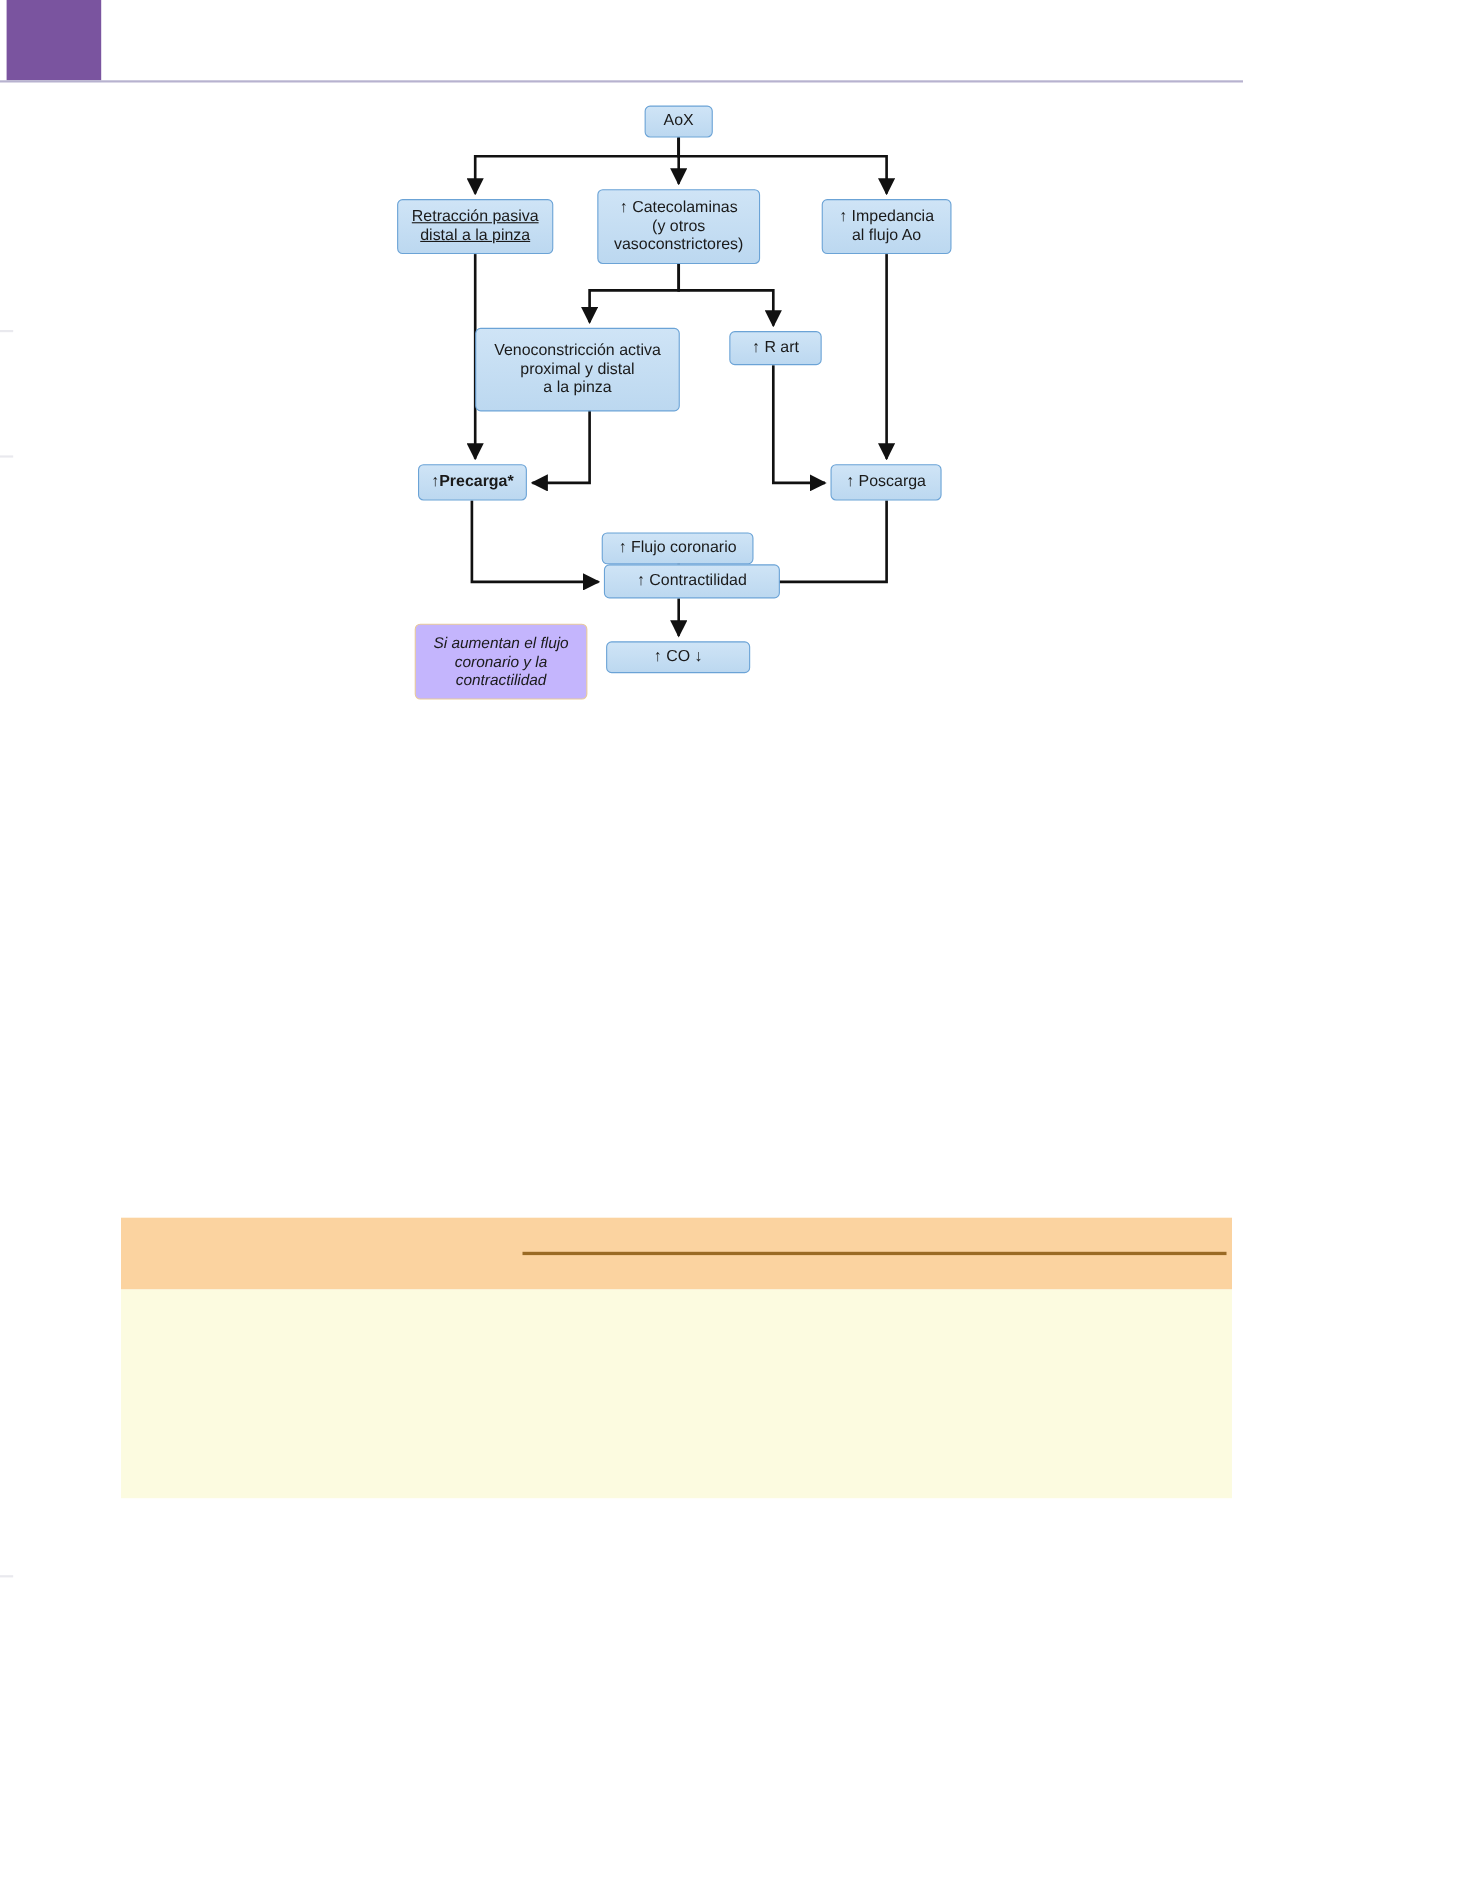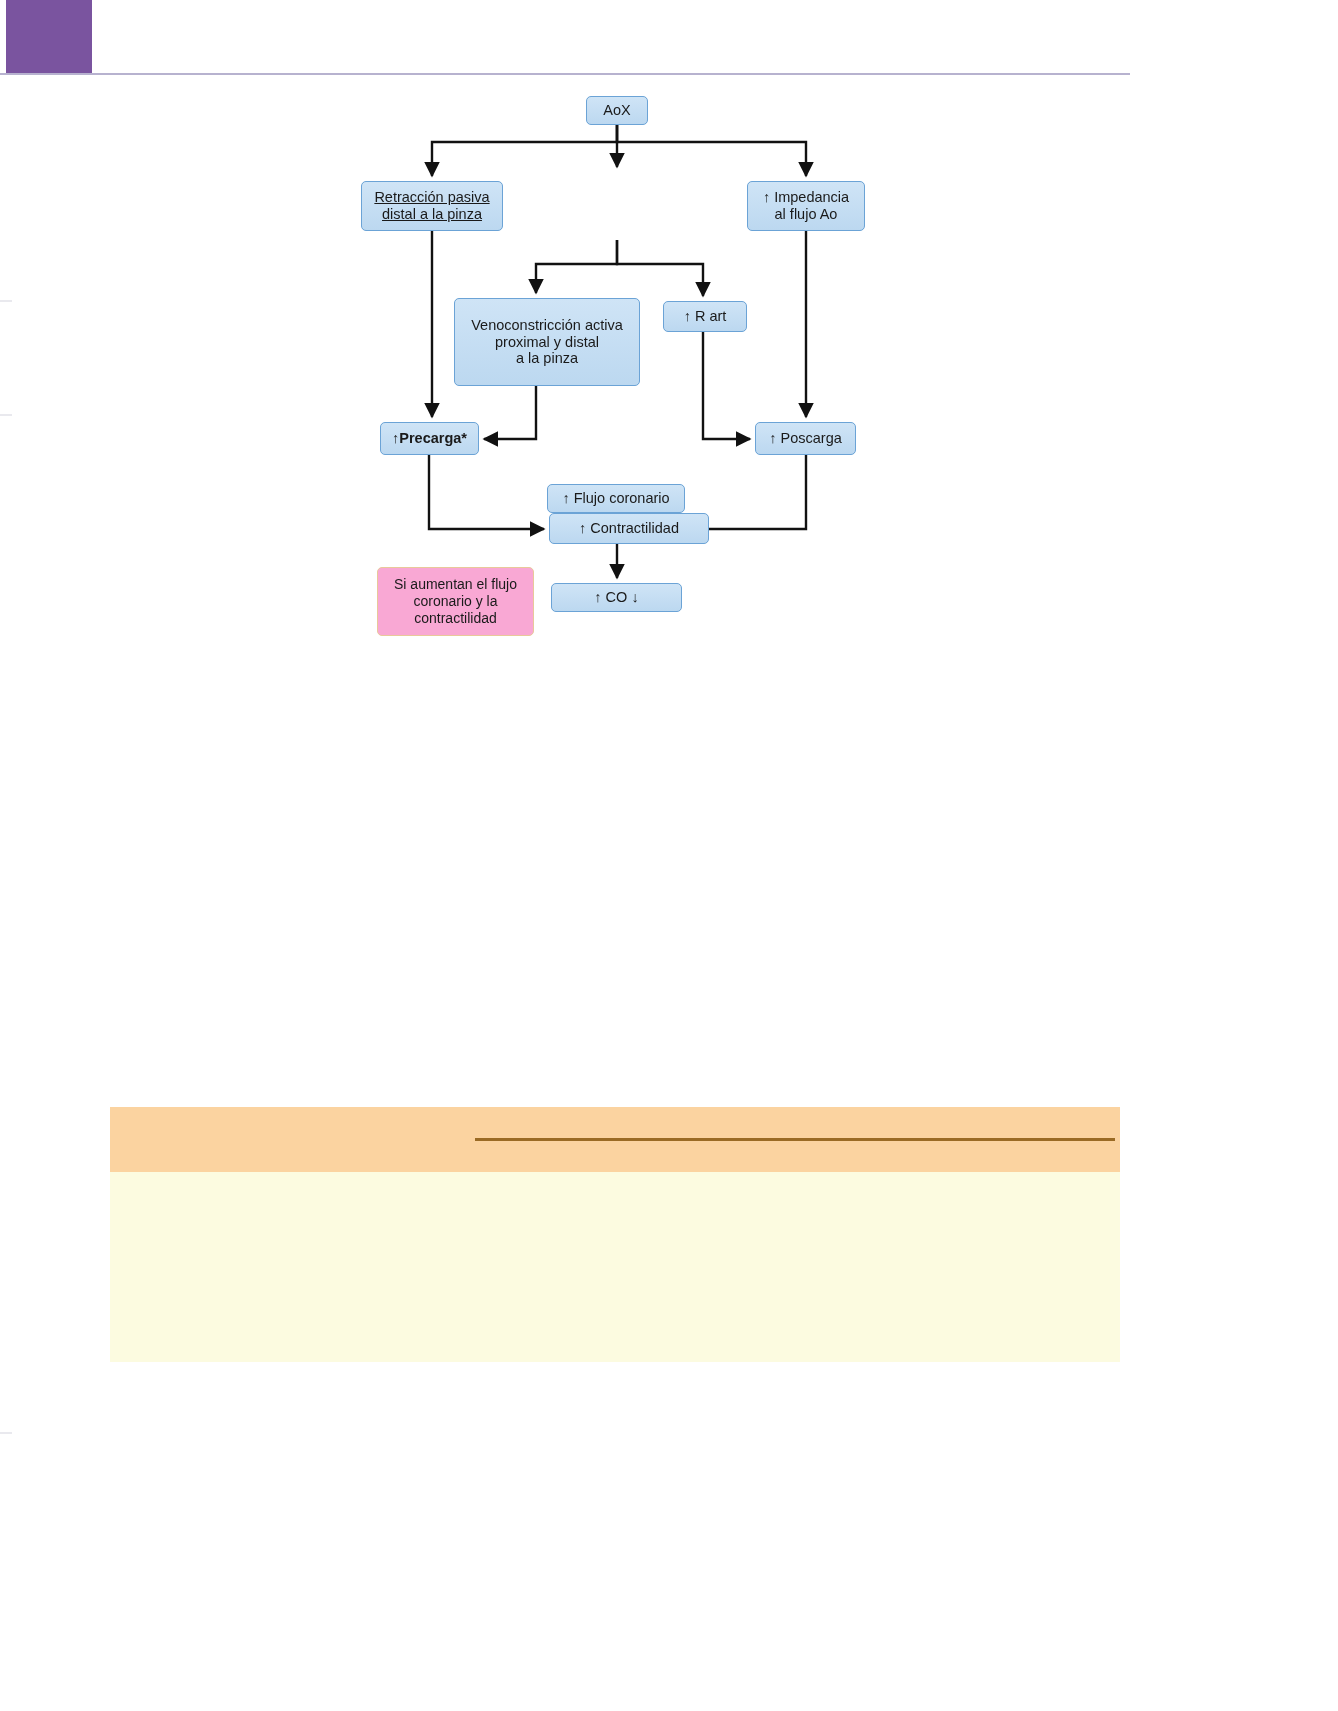--- a/index.html
+++ b/index.html
@@ -74,39 +74,40 @@
     font-size: 14.5px;
     white-space: pre-line;
     padding: 2px 6px;
     z-index: 2;
   }
   .note {
     position: absolute;
     box-sizing: border-box;
     border: 1px solid #e8c99a;
     border-radius: 5px;
-    background: #f9a8d4;
+    background: #c4b5fd;
     color: #1a1a1a;
     display: flex;
     align-items: center;
     justify-content: center;
     text-align: center;
     line-height: 1.22;
     font-size: 14px;
     white-space: pre-line;
     padding: 3px 6px;
     z-index: 2;
+    font-style: italic;
   }
 
   
   #node-aox            { left: 586px; top:  96px; width:  62px; height: 29px; }
   #node-retraccion     { left: 361px; top: 181px; width: 142px; height: 50px; text-decoration: underline; }
   #node-catecolaminas  { left: 543px; top: 172px; width: 148px; height: 68px; }
   #node-impedancia     { left: 747px; top: 181px; width: 118px; height: 50px; }
-  #node-venoconstr     { left: 454px; top: 298px; width: 186px; height: 88px; }
+  #node-venoconstr     { left: 432px; top: 298px; width: 186px; height: 76px; }
   #node-rart           { left: 663px; top: 301px; width:  84px; height: 31px; }
   #node-precarga       { left: 380px; top: 422px; width:  99px; height: 33px; font-weight: bold; }
   #node-poscarga       { left: 755px; top: 422px; width: 101px; height: 33px; }
   #node-flujo-coronario{ left: 547px; top: 452px; width: 138px; height: 29px; margin-top: 32px; }
   #node-contractilidad { left: 549px; top: 513px; width: 160px; height: 31px; }
   #node-co             { left: 551px; top: 583px; width: 131px; height: 29px; }
 
   #note-si-aumentan    { left: 377px; top: 567px; width: 157px; height: 69px; }
   #note-si-no-aumentan { left: 703px; top: 567px; width: 140px; height: 69px; }
 
@@ -180,20 +181,23 @@
 
       <path d="M 617 544 L 617 578"></path>
     </g>
   </svg>
 
   <div class="node" id="node-aox">AoX</div>
 
   <div class="node" id="node-retraccion">Retracción pasiva
 distal a la pinza</div>
 
+  <div class="node" id="node-catecolaminas">↑ Catecolaminas
+(y otros
+vasoconstrictores)</div>
 
   <div class="node" id="node-impedancia">↑ Impedancia
 al flujo Ao</div>
 
   <div class="node" id="node-venoconstr">Venoconstricción activa
 proximal y distal
 a la pinza</div>
 
   <div class="node" id="node-rart">↑ R art</div>
 

